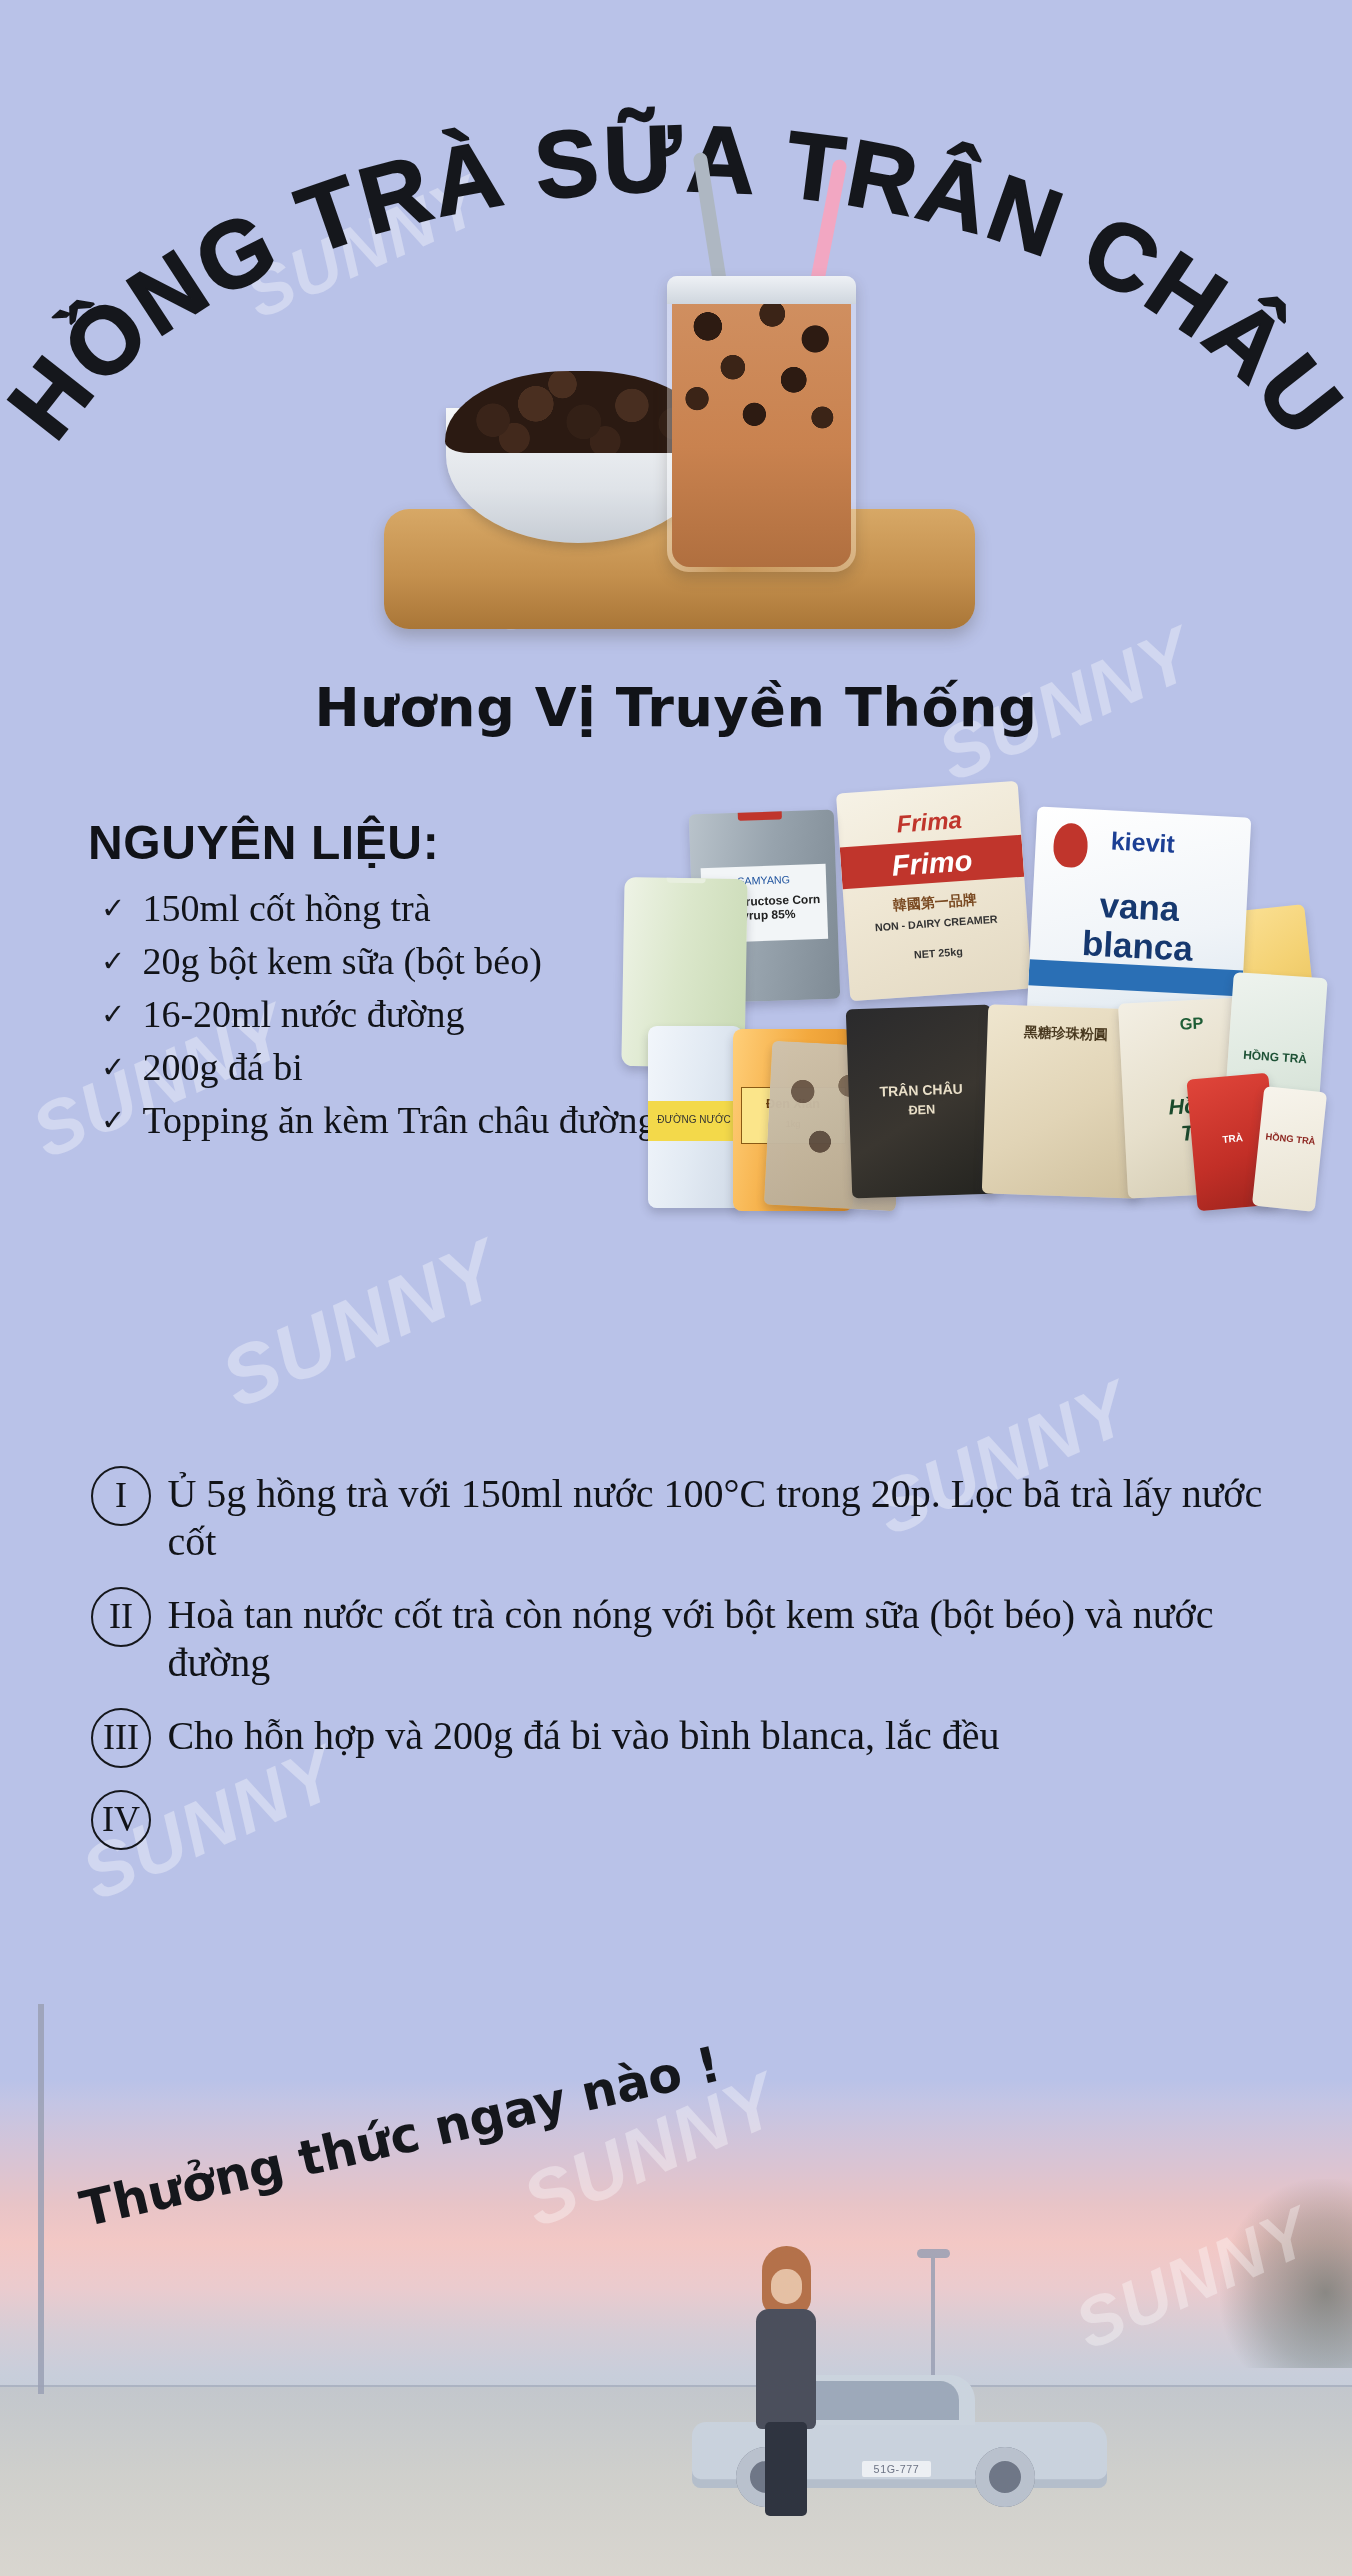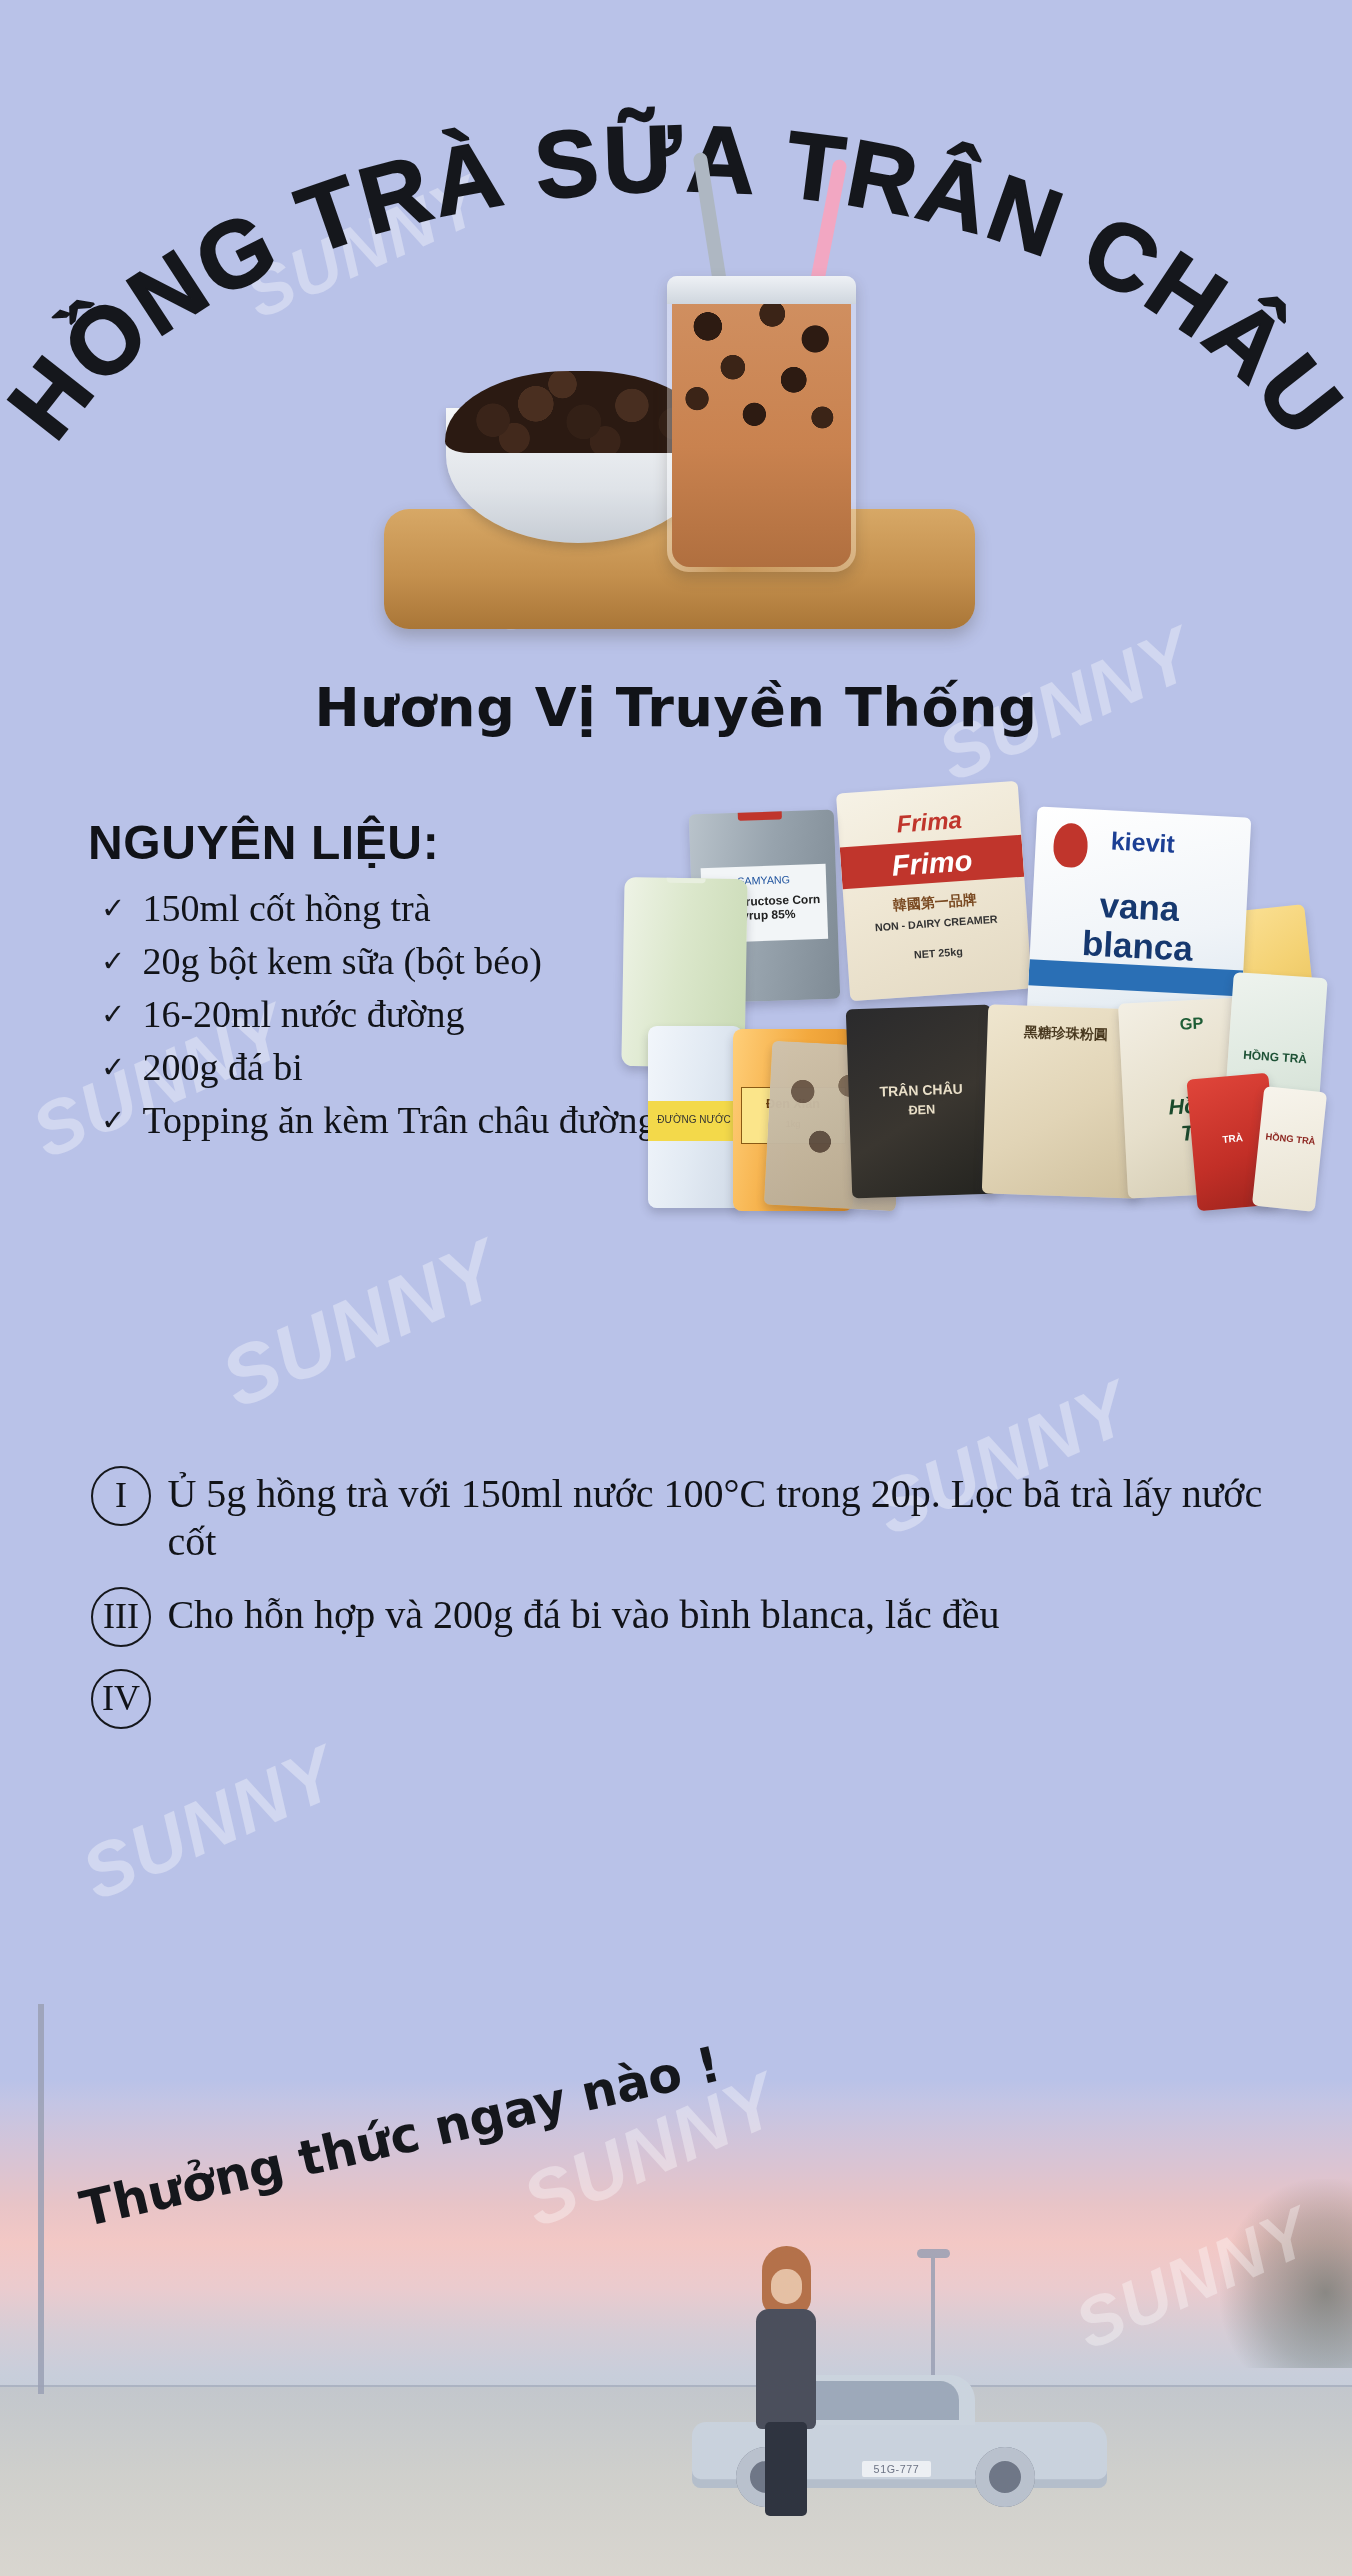--- a/index.html
+++ b/index.html
@@ -662,20 +662,24 @@
     </div>
   </div>
 
 
   <div class="steps">
     <div class="step">
       <div class="step-num">I</div>
       <div class="step-text">Ủ 5g hồng trà với 150ml nước 100°C trong 20p. Lọc bã trà lấy nước cốt</div>
     </div>
     <div class="step">
+      <div class="step-num">II</div>
+      <div class="step-text">Hoà tan nước cốt trà còn nóng với bột kem sữa (bột béo) và nước đường</div>
+    </div>
+    <div class="step">
       <div class="step-num">III</div>
       <div class="step-text">Cho hỗn hợp và 200g đá bi vào bình blanca, lắc đều</div>
     </div>
     <div class="step">
       <div class="step-num">IV</div>
     </div>
   </div>
 
   <div class="closing">Thưởng thức ngay nào !</div>
 

